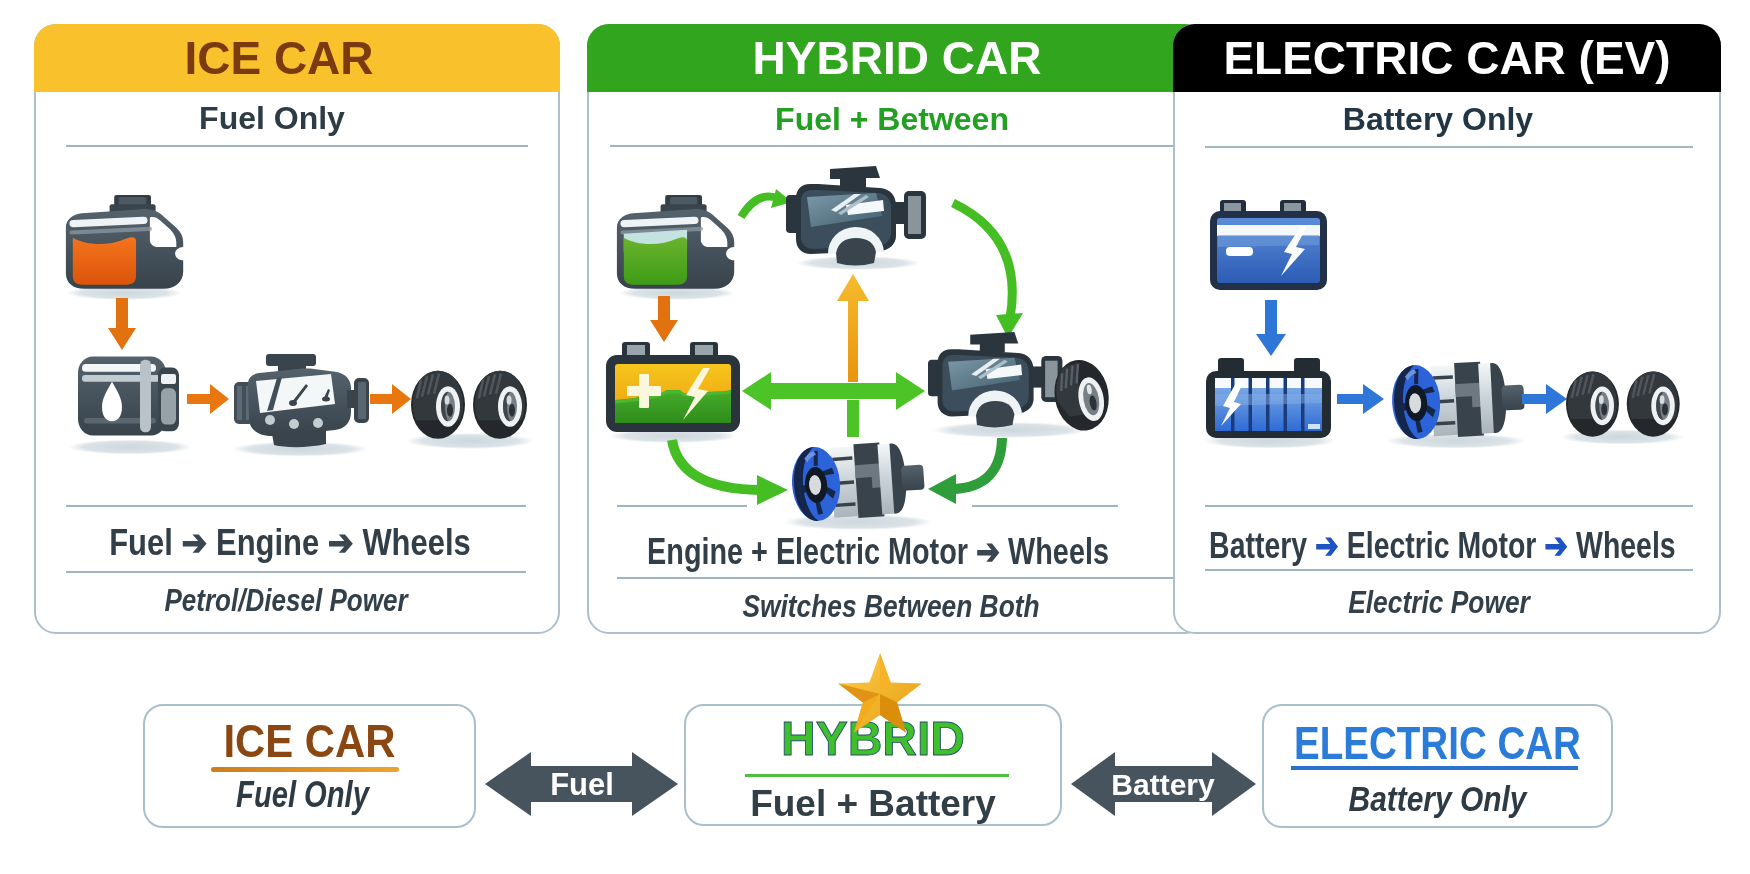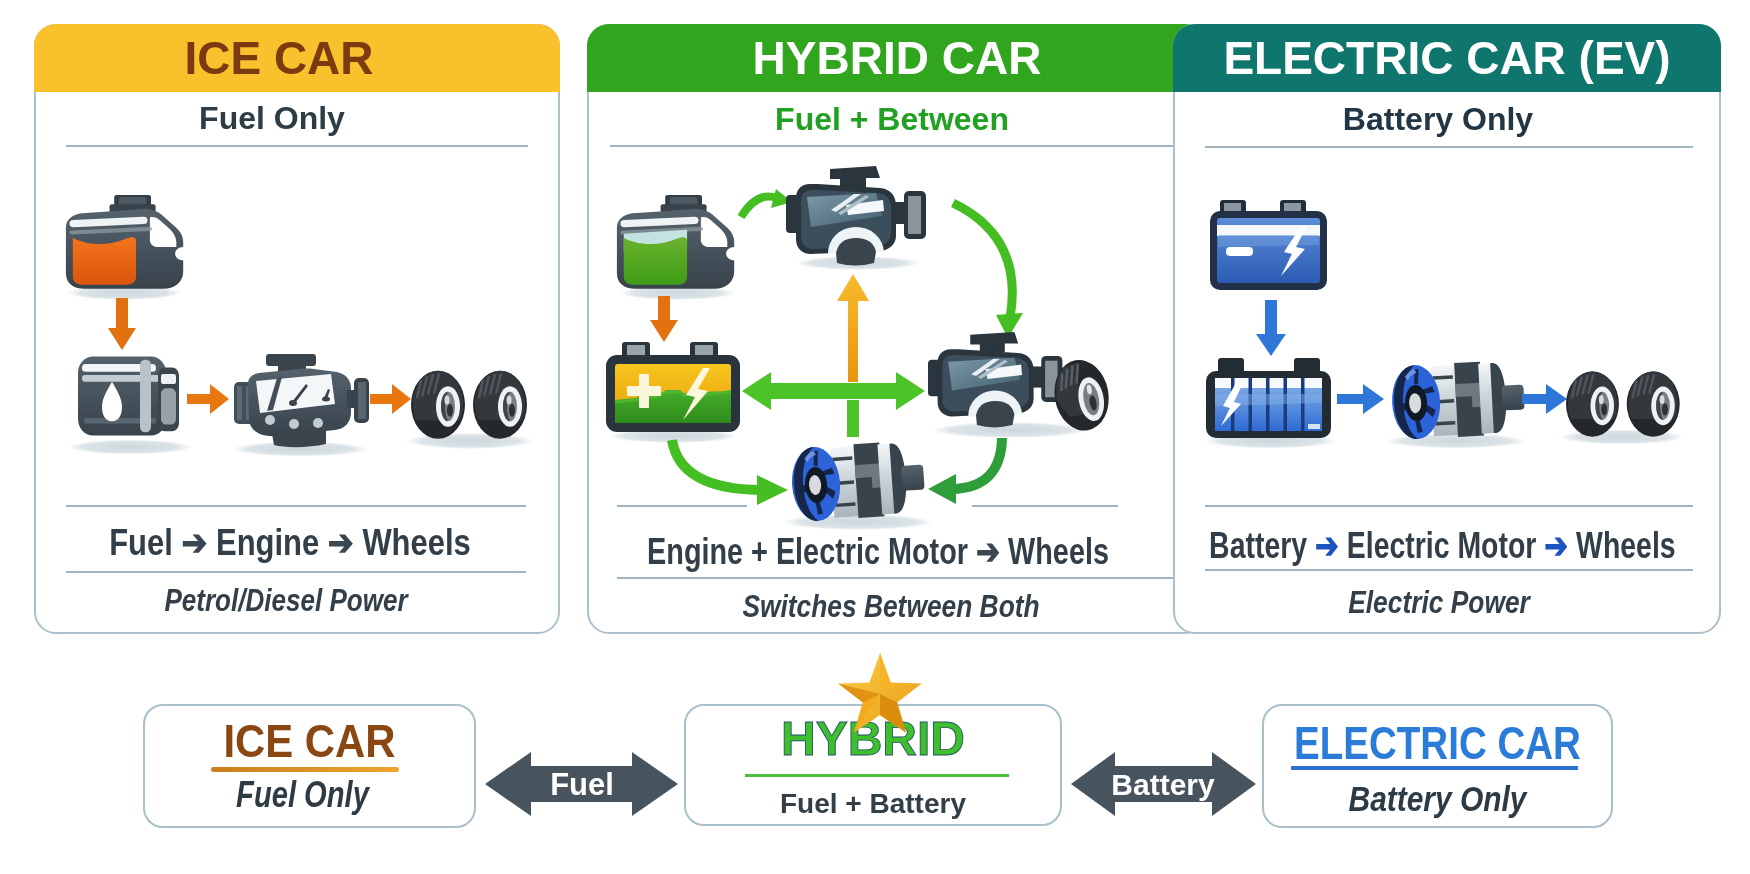--- a/index.html
+++ b/index.html
@@ -37,38 +37,38 @@
     <div class="sub" style="top:77px;color:#21a022;transform:translateX(-5px);">Fuel + Between</div>
     <div class="hline" style="left:21px;right:22px;top:119px;"></div>
     <div class="hline" style="left:28px;width:130px;top:479px;"></div>
     <div class="hline" style="left:383px;width:146px;top:479px;"></div>
     <div class="flowtxt" style="top:508px;transform:translateX(-19px) scaleX(0.80);">Engine + Electric Motor <span style="color:#3a4750;">➔</span> Wheels</div>
     <div class="hline" style="left:28px;right:29px;top:551px;"></div>
     <div class="ital" style="top:565px;transform:translateX(-6px) scaleX(0.85);">Switches Between Both</div>
   </div>
 
   <div class="panel" id="p3" style="left:1173px;width:548px;">
-    <div class="phead" style="background:#0f766e;color:#fff;">ELECTRIC CAR (EV)</div>
+    <div class="phead" style="background:#000000;color:#fff;">ELECTRIC CAR (EV)</div>
     <div class="sub" style="top:77px;color:#233646;transform:translateX(-9px);">Battery Only</div>
     <div class="hline" style="left:30px;right:26px;top:120px;"></div>
     <div class="hline" style="left:30px;right:26px;top:479px;"></div>
     <div class="flowtxt" style="top:502px;transform:translateX(-23px) scaleX(0.79);">Battery <span style="color:#1d54c2;">➔</span> Electric Motor <span style="color:#1d54c2;">➔</span> Wheels</div>
     <div class="hline" style="left:30px;right:26px;top:543px;"></div>
     <div class="ital" style="top:561px;transform:translateX(-8px) scaleX(0.85);">Electric Power</div>
   </div>
 
   <div class="bbox" style="left:143px;width:333px;height:124px;"></div>
   <div class="btxt" style="left:143px;width:333px;top:718px;font-weight:bold;font-size:46px;line-height:46px;color:#8a4712;transform:scaleX(0.91);">ICE CAR</div>
   <div style="position:absolute;left:211px;width:188px;top:767px;height:5px;background:linear-gradient(90deg,#cd7d1d,#eda52e);border-radius:3px;"></div>
   <div class="btxt" style="left:143px;width:333px;top:777px;font-style:italic;font-weight:bold;font-size:36px;line-height:36px;color:#2e3b45;transform:translateX(-7px) scaleX(0.81);">Fuel Only</div>
 
   <div class="bbox" style="left:684px;width:378px;height:122px;"></div>
   <div class="btxt" style="left:684px;width:378px;top:712px;font-weight:bold;font-size:48px;line-height:53px;color:#3ec02c;-webkit-text-stroke:0.9px #27506e;">HYBRID</div>
   <div style="position:absolute;left:745px;width:264px;top:774px;height:3px;background:#4cbf3c;"></div>
-  <div class="btxt" style="left:684px;width:378px;top:788px;font-weight:bold;font-size:28px;line-height:31px;color:#323f47;">Fuel + Battery</div>
+  <div class="btxt" style="left:684px;width:378px;top:788px;font-weight:bold;font-size:37px;line-height:31px;color:#323f47;">Fuel + Battery</div>
 
   <div class="bbox" style="left:1262px;width:351px;height:124px;"></div>
   <div class="btxt" style="left:1262px;width:351px;top:719px;font-weight:bold;font-size:47px;line-height:47px;color:#2b7cd9;transform:scaleX(0.82);">ELECTRIC CAR</div>
   <div style="position:absolute;left:1291px;width:287px;top:766px;height:4px;background:#2b72cf;"></div>
   <div class="btxt" style="left:1262px;width:351px;top:781px;font-style:italic;font-weight:bold;font-size:35px;line-height:35px;color:#2e3b45;transform:scaleX(0.855);">Battery Only</div>
 
   <svg class="ov" width="1750" height="874" viewBox="0 0 1750 874">
     <defs>
       <radialGradient id="shad" cx="0.5" cy="0.5" r="0.5">
         <stop offset="0" stop-color="#ccd7dc"></stop>

